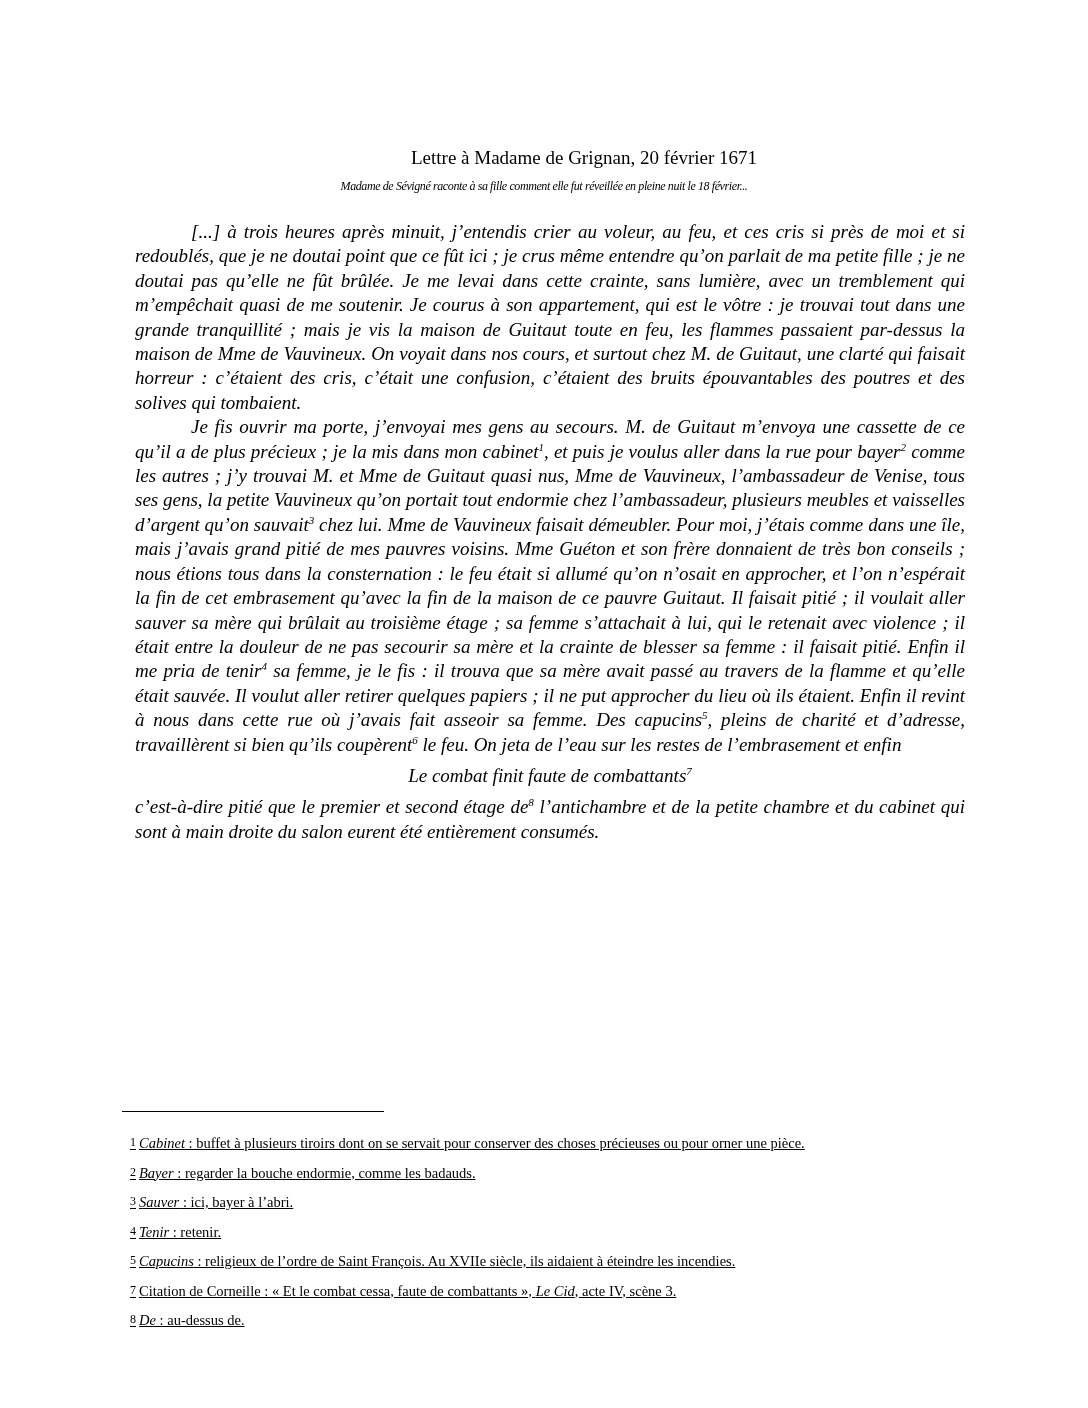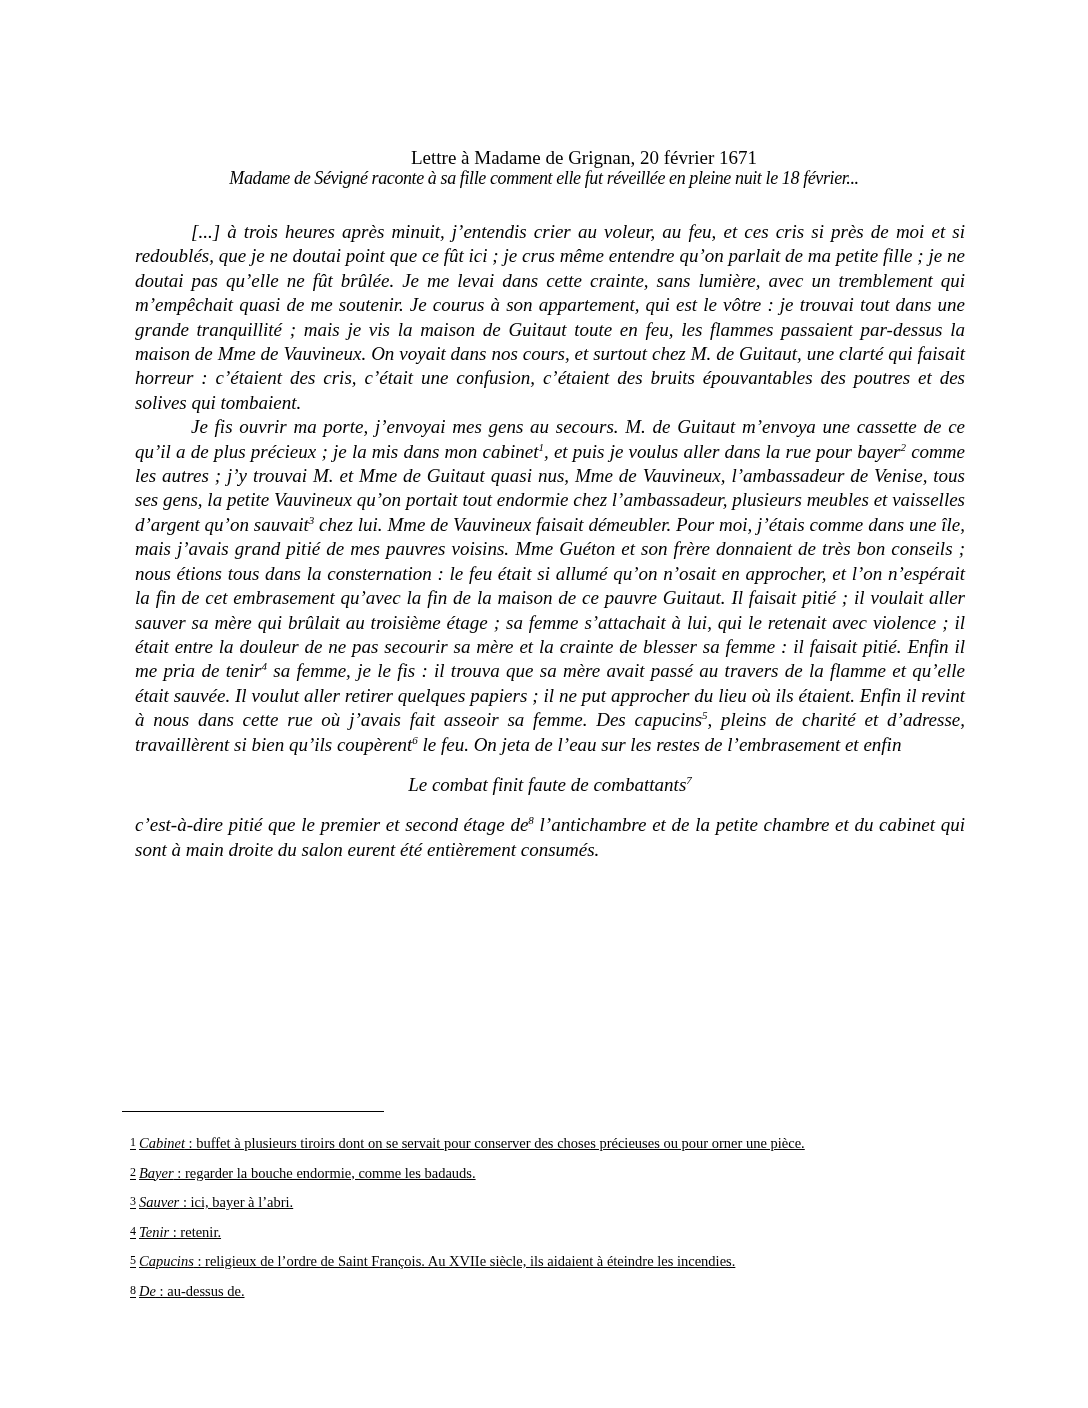--- a/index.html
+++ b/index.html
@@ -1,27 +1,27 @@
 <!DOCTYPE html>
 <html><head>
 <meta charset="utf-8">
 <style>
   html, body { margin: 0; padding: 0; background: #ffffff; }
   body { width: 1088px; height: 1408px; position: relative; overflow: hidden;
          font-family: "Liberation Serif", "DejaVu Serif", serif; color: #000; }
   .page { position: absolute; left: 0; top: 0; width: 1088px; height: 1408px; }
   .title { position: absolute; top: 146px; left: 0; width: 1088px; text-align: center;
            font-size: 19px; line-height: 24px; margin-left: 40px; }
-  .subtitle { position: absolute; top: 166px; left: 0; width: 1088px; text-align: center;
-              font-size: 18px; line-height: 24px; font-style: italic; letter-spacing: -0.4px; }
+  .subtitle { position: absolute; top: 174px; left: 0; width: 1088px; text-align: center;
+              font-size: 12px; line-height: 24px; font-style: italic; letter-spacing: -0.4px; }
   .body-text { position: absolute; top: 220px; left: 135px; width: 830px;
                font-size: 19px; line-height: 24.4px; text-align: justify; font-style: italic; }
   .para { margin: 0; }
   .indent { text-indent: 56px; }
-  .quote { text-align: center; margin: 16px; }
+  .quote { text-align: center; margin: 7px; }
   sup { font-size: 11px; line-height: 0; vertical-align: 7px; }
   .footnote-rule { position: absolute; top: 1111px; left: 122px; width: 262px; height: 0;
                    border-top: 1.5px solid #000; }
   .footnotes { position: absolute; top: 1124px; left: 122px; width: 830px;
                font-size: 14.5px; line-height: 20.5px; }
   .fn { margin: 8px; white-space: nowrap; text-decoration: underline; }
   .fn-num { font-size: 12px; vertical-align: 2px; margin-right: 3px; }
   .fn-term { font-style: italic; }
 </style>
 </head>
@@ -43,16 +43,17 @@
   </div>
 
   <div class="footnote-rule"></div>
 
   <div class="footnotes">
     <p class="fn"><span class="fn-num">1</span><span class="fn-term">Cabinet</span><span> : buffet à plusieurs tiroirs dont on se servait pour conserver des choses précieuses ou pour orner une pièce.</span></p>
     <p class="fn"><span class="fn-num">2</span><span class="fn-term">Bayer</span><span> : regarder la bouche endormie, comme les badauds.</span></p>
     <p class="fn"><span class="fn-num">3</span><span class="fn-term">Sauver</span><span> : ici, bayer à l’abri.</span></p>
     <p class="fn"><span class="fn-num">4</span><span class="fn-term">Tenir</span><span> : retenir.</span></p>
     <p class="fn"><span class="fn-num">5</span><span class="fn-term">Capucins</span><span> : religieux de l’ordre de Saint François. Au XVIIe siècle, ils aidaient à éteindre les incendies.</span></p>
+    <p class="fn"><span class="fn-num">7</span><span>Citation de Corneille : « Et le combat cessa, faute de combattants », </span><span class="fn-term">Le Cid</span><span>, acte IV, scène 3.</span></p>
     <p class="fn"><span class="fn-num">8</span><span class="fn-term">De</span><span> : au-dessus de.</span></p>
   </div>
 
 </div>
 
 </body></html>

